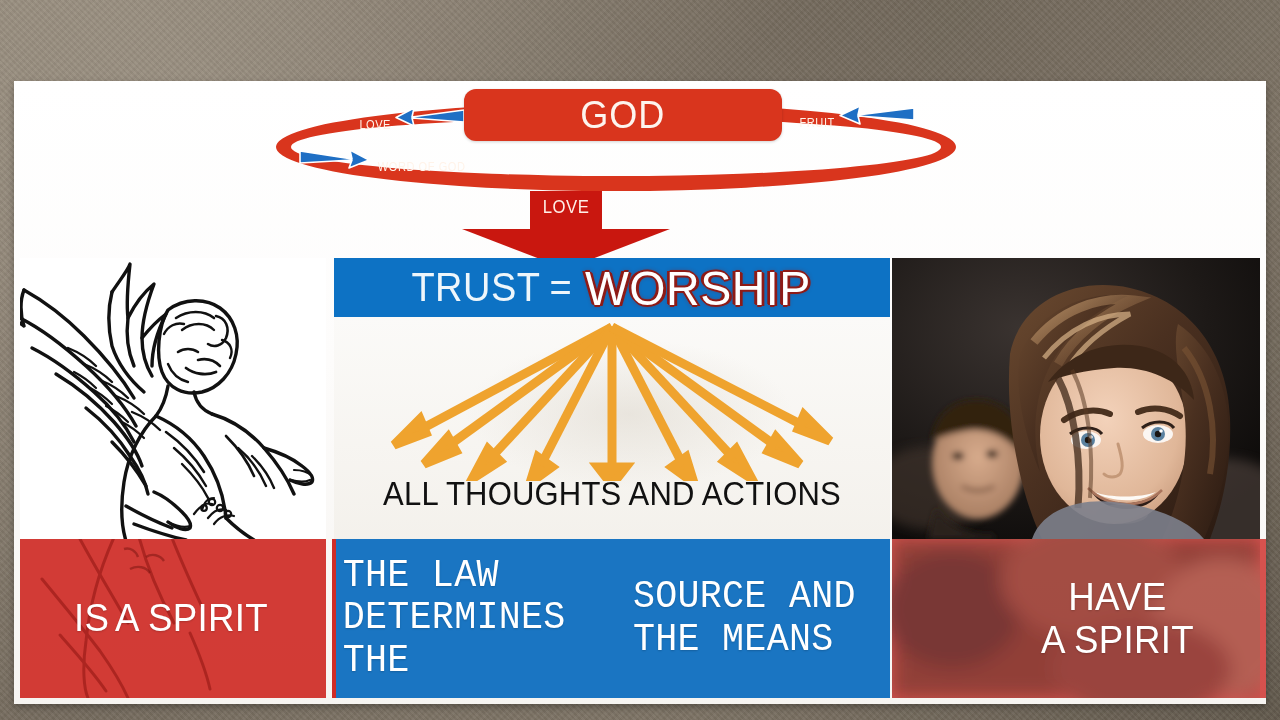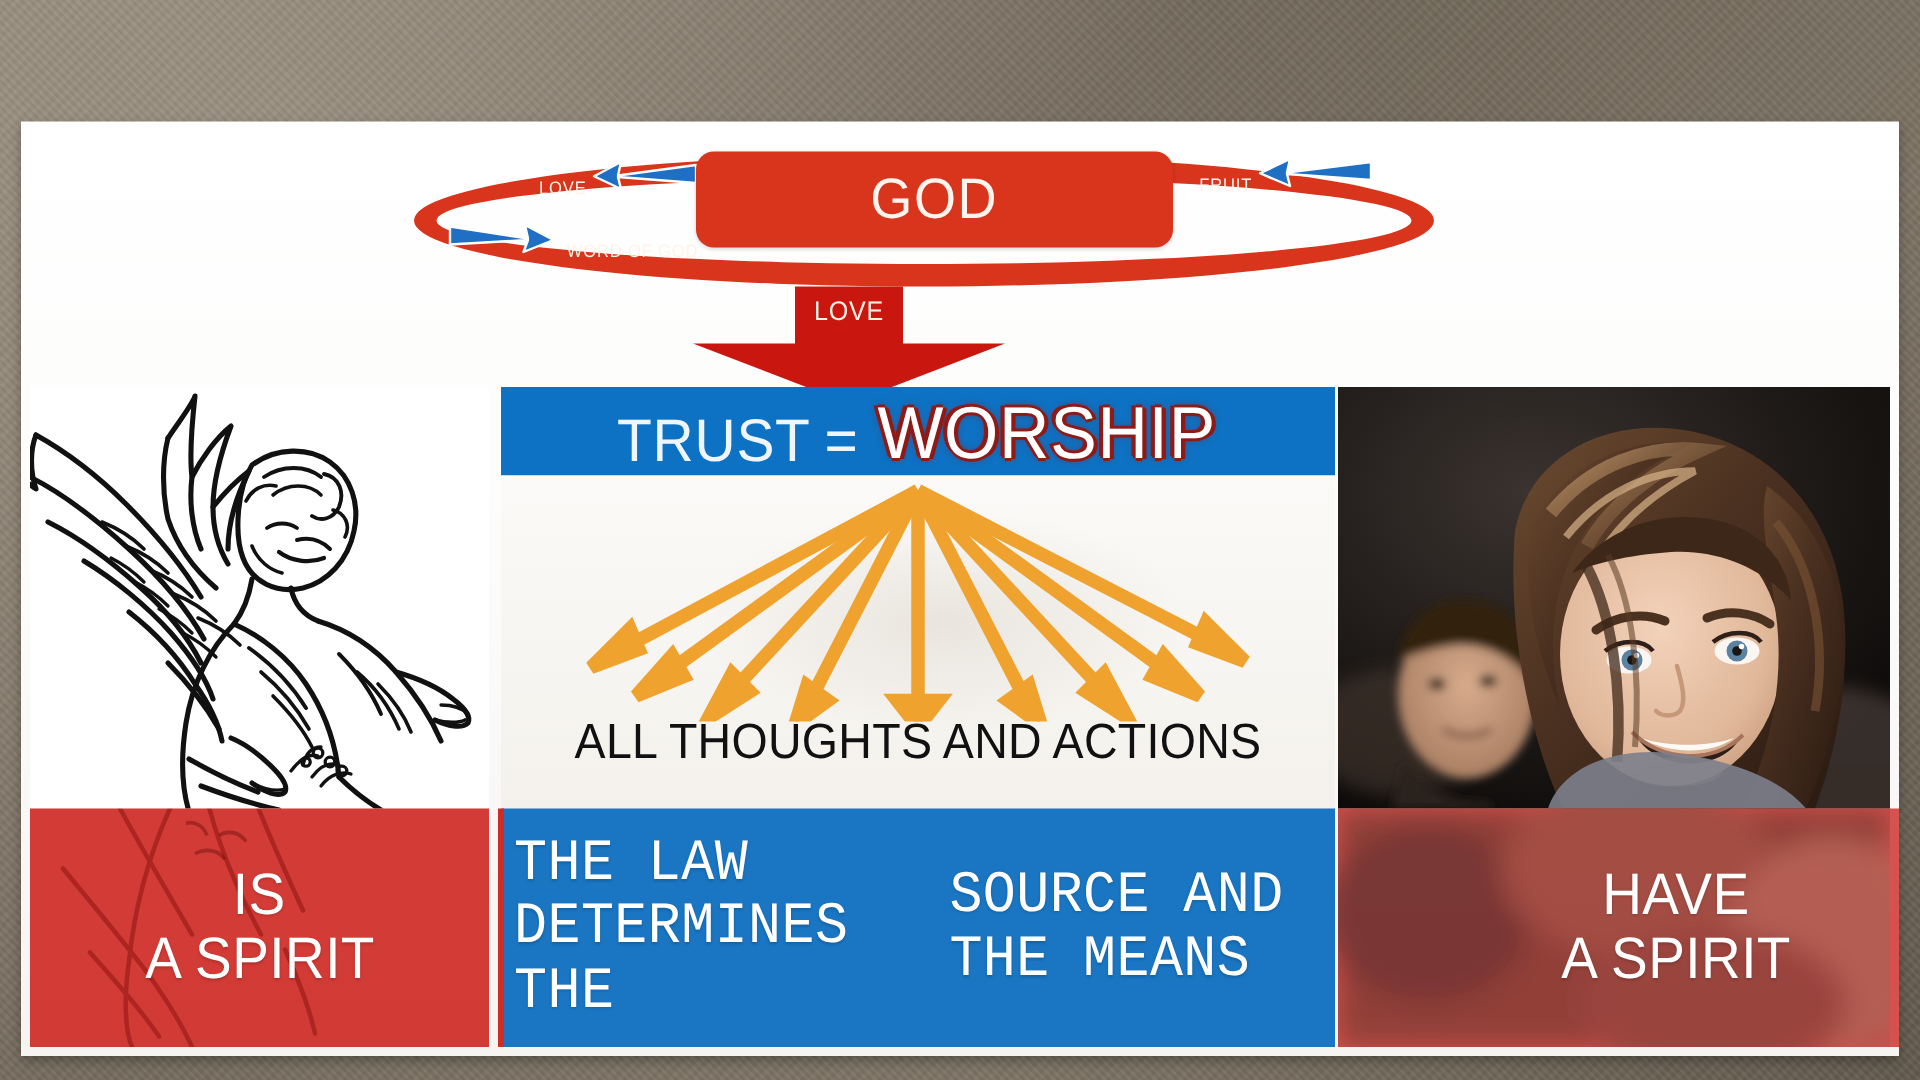--- a/index.html
+++ b/index.html
@@ -46,21 +46,21 @@
   }
 
   
   .ring-wrap{position:absolute;left:250px;top:8px;width:700px;height:115px;}
   .ring{
     position:absolute;left:12px;top:14px;width:680px;height:88px;
     border:15px solid #d9351d;border-radius:50%/50%;
     box-sizing:border-box;
   }
   .god-box{
-    position:absolute;left:200px;top:12px;width:318px;height:64px;
+    position:absolute;left:200px;top:0px;width:318px;height:52px;
     background:#d9351d;border-radius:12px;
     display:flex;align-items:center;justify-content:center;
     box-shadow:0 1px 3px rgba(0,0,0,.18);
     text-align:right;
   }
   .god-text{color:#fdf4ee;font-size:38px;letter-spacing:1px;transform:scaleX(.95);}
 
   .ring-label{
     position:absolute;color:#fff3e9;font-size:12px;letter-spacing:.6px;
     font-family:"Liberation Sans", sans-serif;white-space:nowrap;
@@ -97,21 +97,21 @@
   .angel-panel svg{position:absolute;left:-4px;top:-2px;}
 
   .photo-panel{
     position:absolute;left:878px;top:177px;width:368px;height:281px;
     overflow:hidden;background:#141210;
   }
   .photo-panel .ph{position:absolute;inset:0;}
 
   .trust-bar{
     position:absolute;left:320px;top:177px;width:556px;height:59px;
-    background:#0d72c4;display:flex;align-items:flex-end;justify-content:center;
+    background:#0d72c4;display:flex;align-items:center;justify-content:center;
   }
   .trust-a{color:#eef6fb;font-size:40px;letter-spacing:.5px;transform:scaleX(.95);}
   .trust-eq{color:#eef6fb;font-size:40px;margin:0 6px;transform:scaleX(.95);}
   .trust-b{
     color:#ffffff;font-size:49px;letter-spacing:.5px;transform:scaleX(.95);
     text-shadow:
       -2px 0 0 #8e1b17, 2px 0 0 #8e1b17, 0 -2px 0 #8e1b17, 0 2px 0 #8e1b17,
       -3px -1px 0 #8e1b17, 3px 1px 0 #8e1b17,
       0 0 6px rgba(142,27,23,.9);
   }
@@ -128,21 +128,21 @@
   .fan{position:absolute;left:38px;top:4px;}
   .thoughts{
     position:absolute;left:0;top:158px;width:556px;text-align:center;
     color:#111111;font-size:33px;letter-spacing:.2px;transform:scaleX(.94);
   }
 
   
   .bot-left{
     position:absolute;left:6px;top:458px;width:306px;height:159px;
     background:rgba(207,44,39,.93);
-    display:flex;flex-direction:column;align-items:center;justify-content:center;
+    display:flex;flex-direction:row;align-items:center;justify-content:center;
   }
   .bot-mid{
     position:absolute;left:320px;top:458px;width:556px;height:159px;
     background:#1a75c2;
     display:flex;flex-direction:row;align-items:center;justify-content:center;font-family:Liberation Mono, monospace;
   }
   .bot-right{
     position:absolute;left:878px;top:458px;width:368px;height:159px;
     background:rgba(205,40,36,.80);
     display:flex;flex-direction:column;align-items:center;justify-content:center;padding-left:41px;

